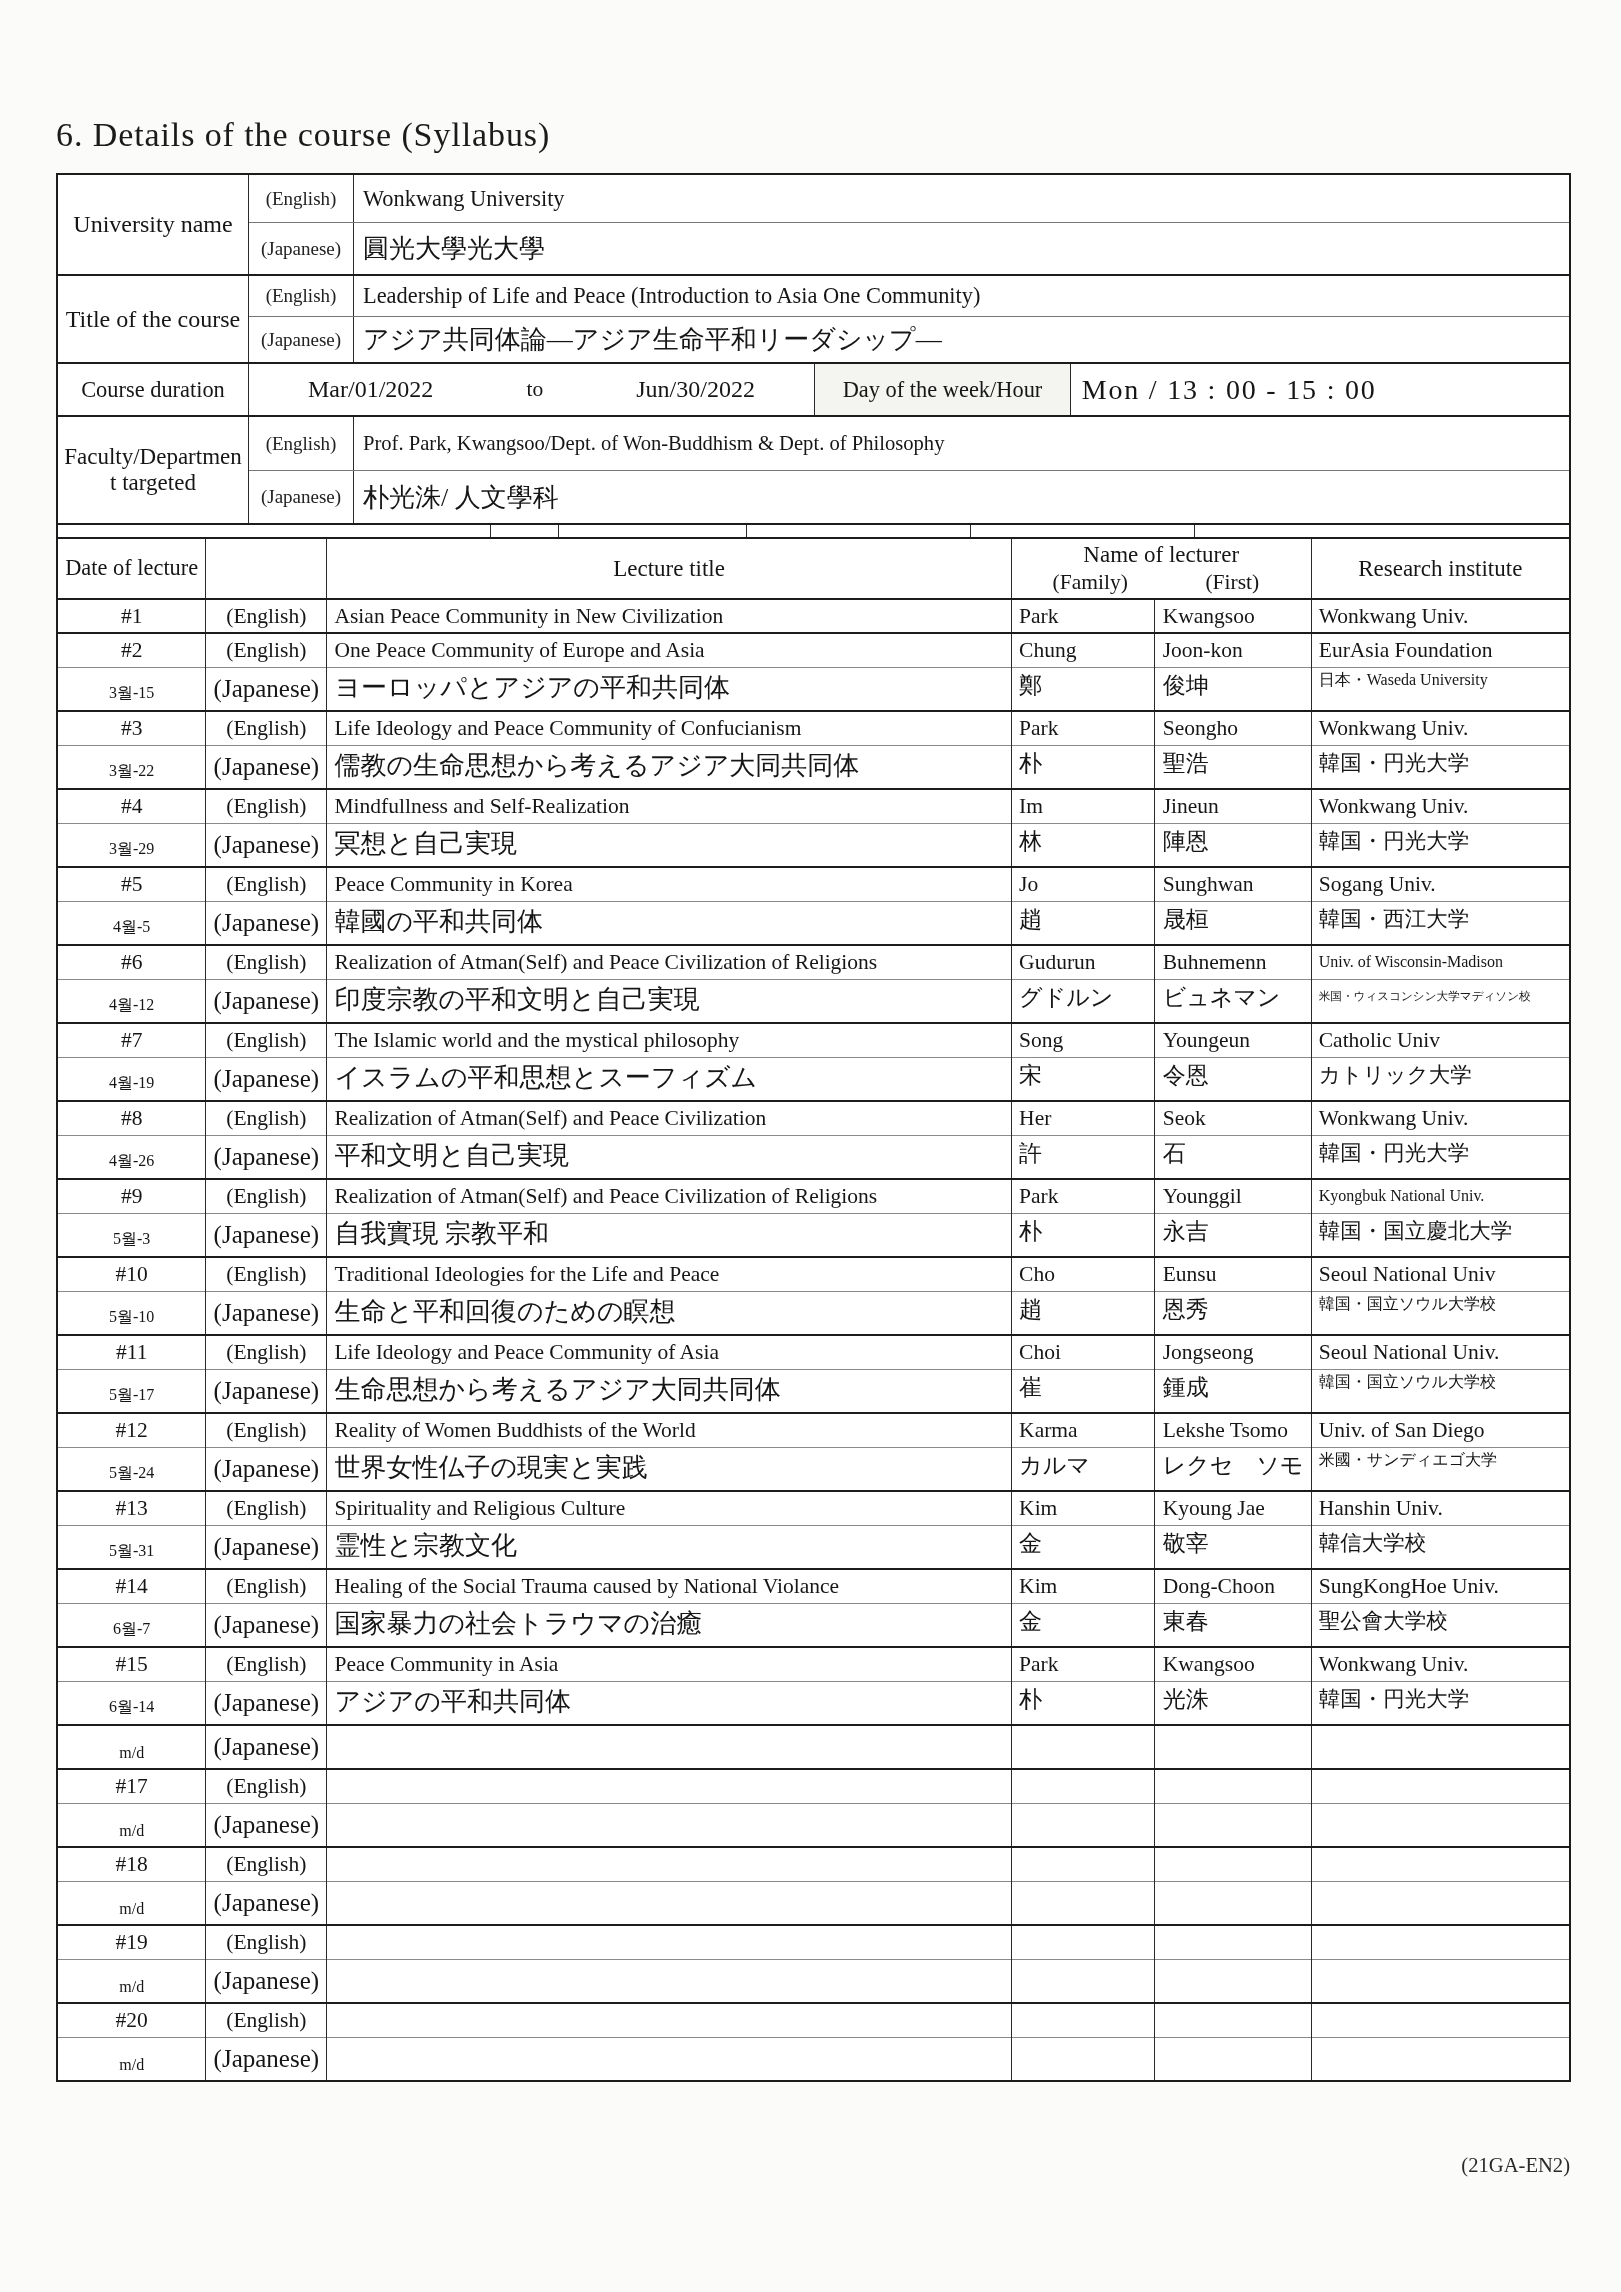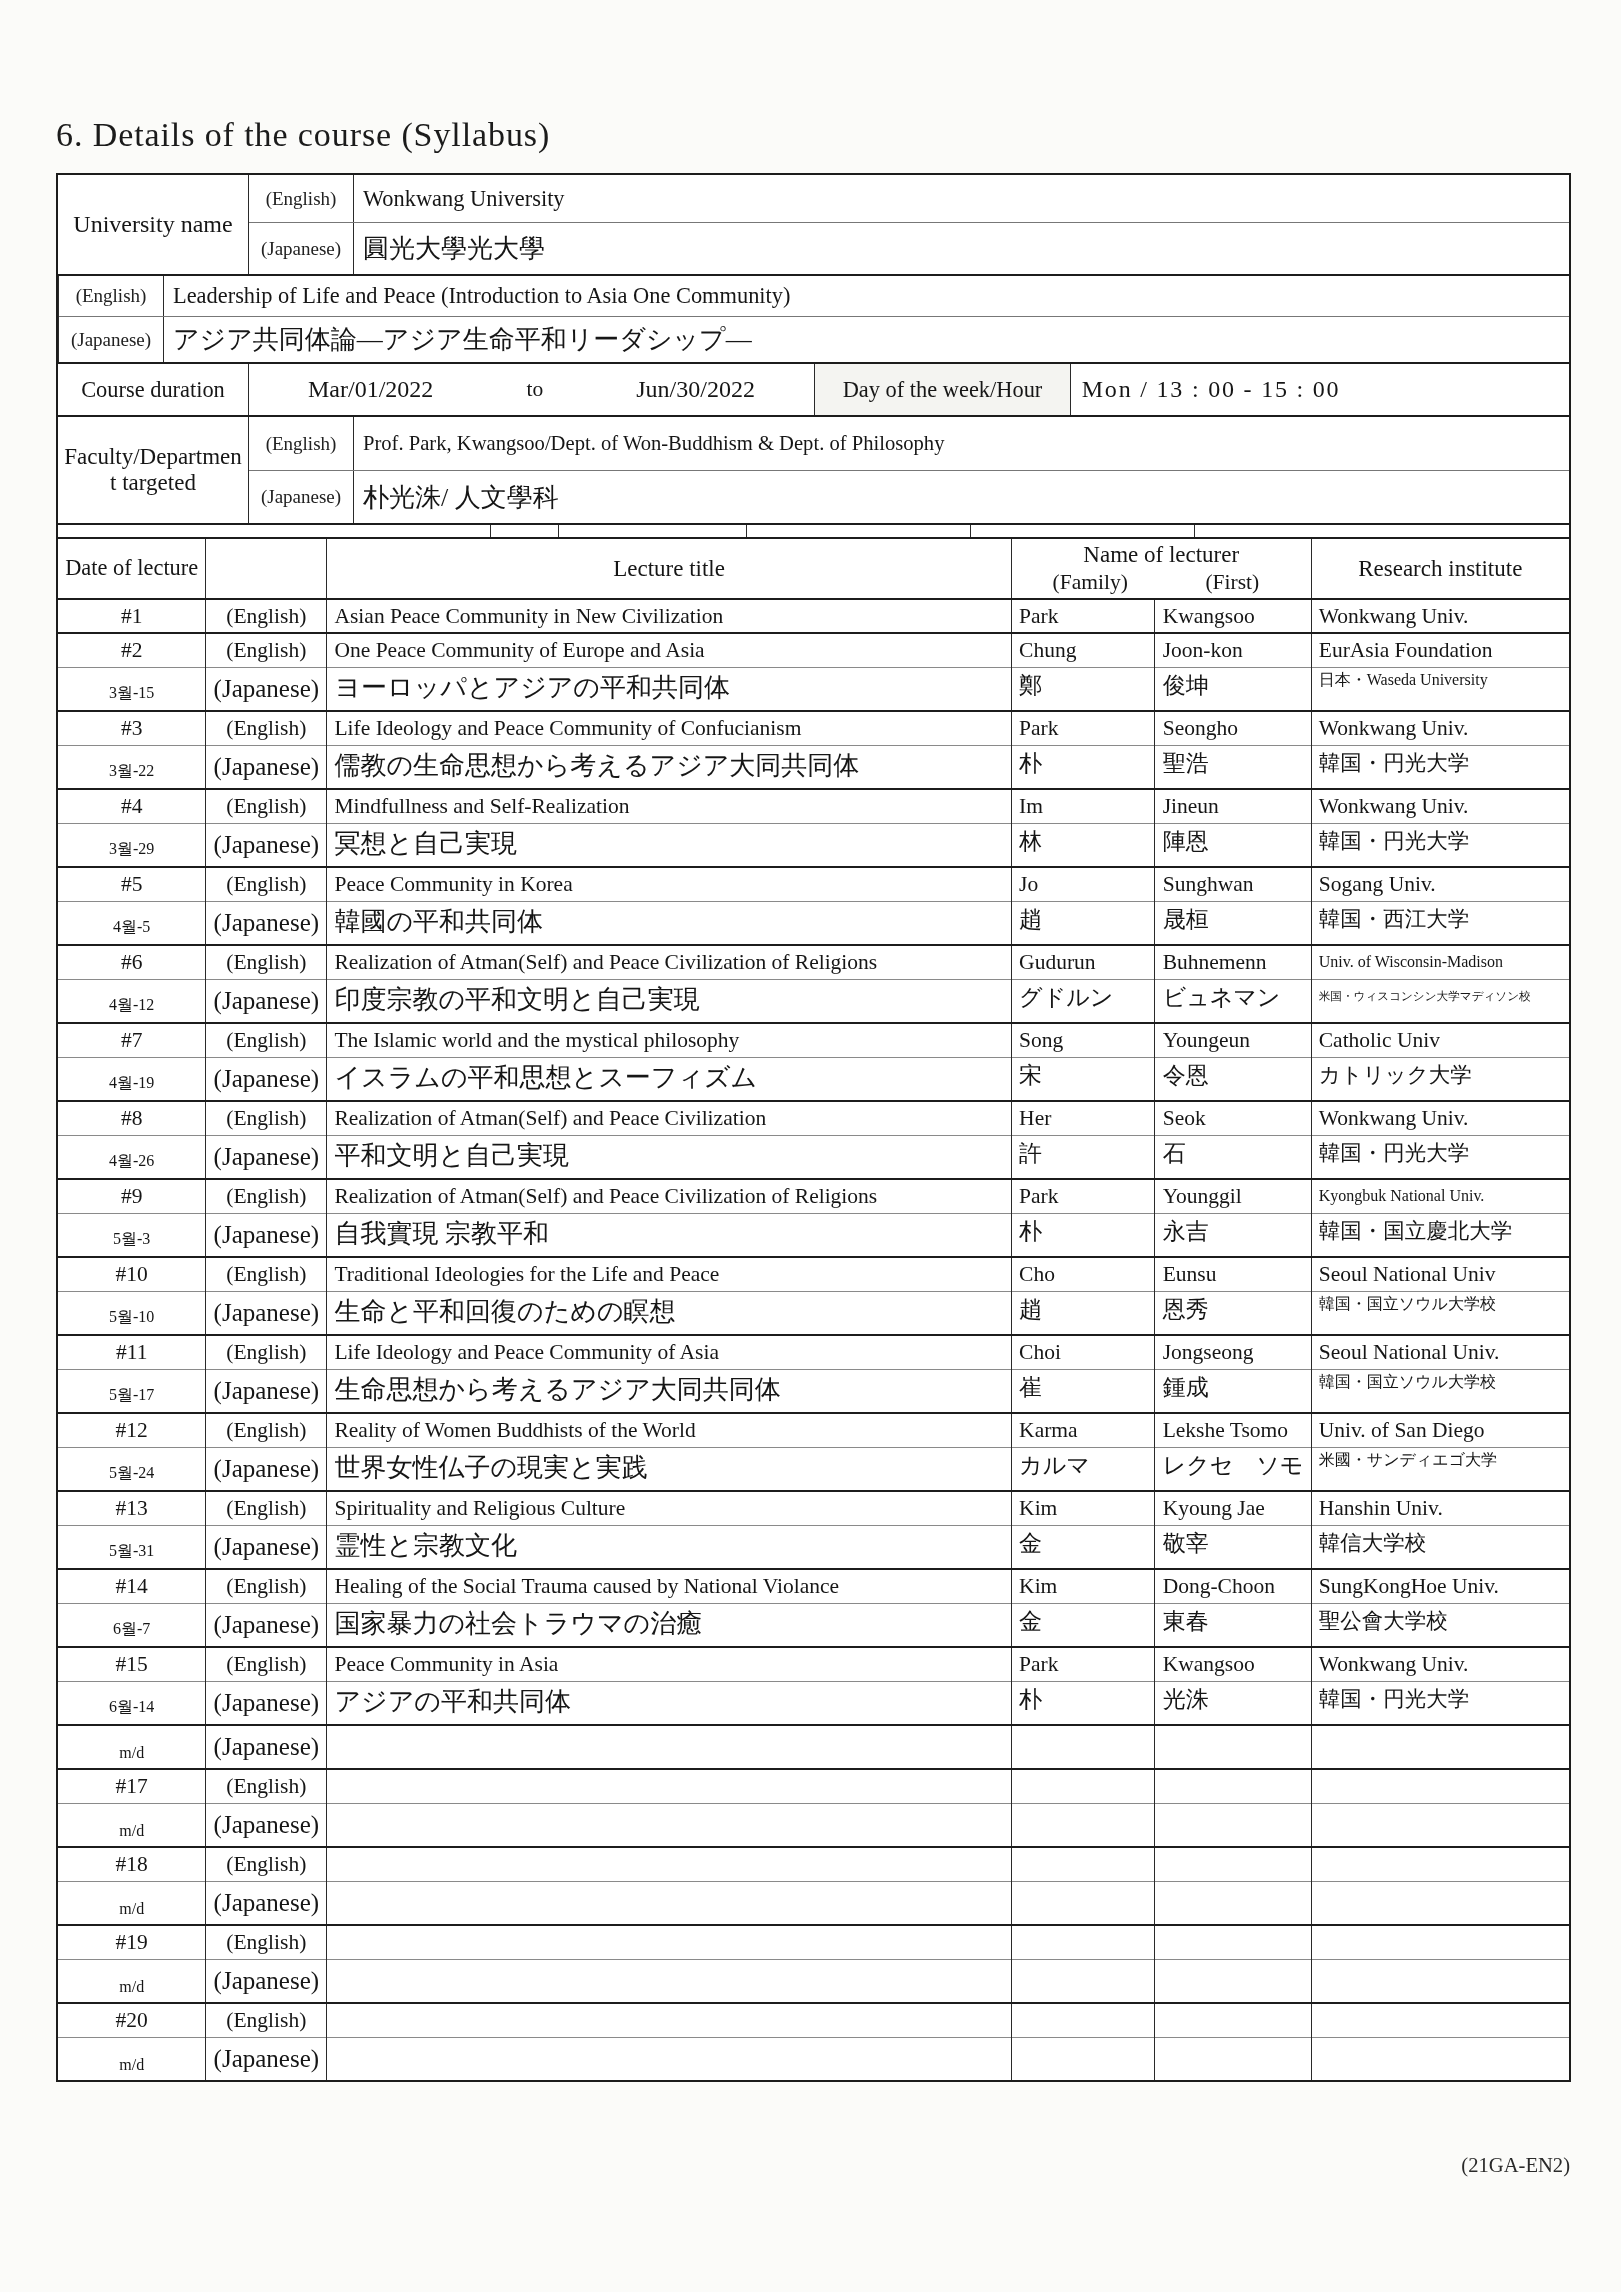--- a/index.html
+++ b/index.html
@@ -41,21 +41,21 @@
     font-size:19px;color:#222;
   }
   .value-cell{flex:1 1 auto;padding:1.8px 9px;font-size:22.4px;}
   .value-ja{font-size:26px;}
   .h-univ-en{height:47px;} .h-univ-ja{height:52px;}
   .h-title-en{height:40px;} .h-title-ja{height:46px;}
   .h-one{height:53px;}
   .dur-val{width:566px;flex:0 0 566px;justify-content:space-around;font-size:24px;padding:0 12.5px;}
   .dur-to{font-size:21.5px;}
   .day-label{width:256px;flex:0 0 256px;justify-content:center;font-size:22.4px;background:#f4f4f1;}
-  .day-val{flex:1 1 auto;padding:0 10.7px;font-size:24px;letter-spacing:1.8px;}
+  .day-val{flex:1 1 auto;padding:0 10.7px;font-size:28px;letter-spacing:1.8px;}
   .stu-label{width:432px;flex:0 0 432px;font-size:19.7px;justify-content:flex-start;padding:0 7.2px;}
   .stu-v1{width:68px;flex:0 0 68px;justify-content:center;font-size:21.5px;}
   .stu-tlabel{width:188px;flex:0 0 188px;font-size:22.4px;padding:0 7.2px;}
   .stu-v2{width:224px;flex:0 0 224px;justify-content:center;font-size:21.5px;}
   .stu-mlabel{width:224px;flex:0 0 224px;font-size:22.4px;padding:0 7.2px;}
   .stu-v3{flex:1 1 auto;font-size:21.5px;padding:0 9px;}
 
   
   table.lectures{
     position:absolute;left:56px;top:537px;width:1515px;
@@ -110,20 +110,21 @@
         <div class="cell value-cell v-line">Wonkwang University</div>
       </div>
       <div class="bi-row h-univ-ja">
         <div class="cell lang-cell">(Japanese)</div>
         <div class="cell value-cell value-ja v-line">圓光大學光大學</div>
       </div>
     </div>
   </div>
 
   <div class="section">
+    <div class="cell label-cell">Title of the course</div>
     <div class="rows-col v-line">
       <div class="bi-row h-title-en">
         <div class="cell lang-cell">(English)</div>
         <div class="cell value-cell v-line">Leadership of Life and Peace (Introduction to Asia One Community)</div>
       </div>
       <div class="bi-row h-title-ja">
         <div class="cell lang-cell">(Japanese)</div>
         <div class="cell value-cell value-ja v-line">アジア共同体論―アジア生命平和リーダシップ―</div>
       </div>
     </div>

